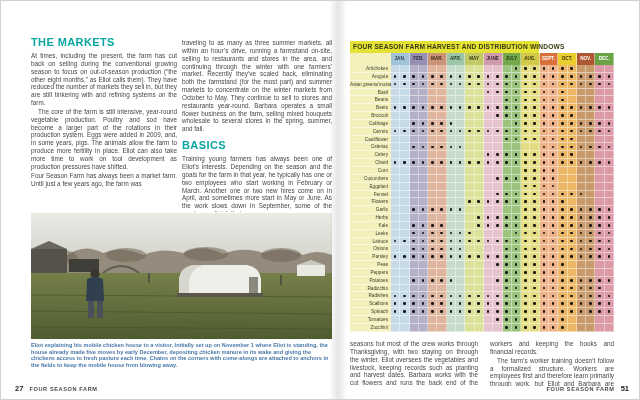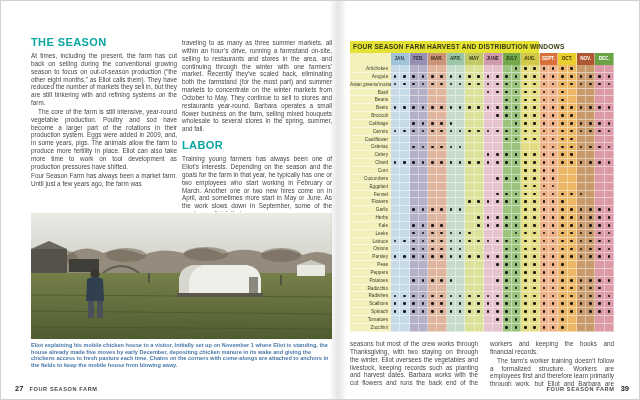--- a/index.html
+++ b/index.html
@@ -57,28 +57,28 @@
   .rcol{position:absolute;top:339px;height:46px;overflow:hidden;}
   .rcol-1{left:349px;width:128px;}
   .rcol-2{left:489px;width:124px;}
 </style>
 </head>
 <body>
 
 <div class="spread">
 
   <div class="col col-1">
-      <div class="heading" style="color: rgb(10, 166, 160);">THE SEASON</div>
+      <div class="heading" style="color: rgb(10, 166, 160);">THE MARKETS</div>
       <p class="bodyp">At times, including the present, the farm has cut back on selling during the conventional growing season to focus on out-of-season production (“the other eight months,” as Eliot calls them). They have reduced the number of markets they sell in, but they are still tinkering with and refining systems on the farm.</p>
       <p class="bodyp indent">The core of the farm is still intensive, year-round vegetable production. Poultry and sod have become a larger part of the rotations in their production system. Eggs were added in 2009, and, in some years, pigs. The animals allow the farm to produce more fertility in place. Eliot can also take more time to work on tool development as production pressures have shifted.</p>
       <p class="bodyp">Four Season Farm has always been a market farm. Until just a few years ago, the farm was</p>
     </div>
   <div class="col col-2">
       <p class="bodyp">traveling to as many as three summer markets, all within an hour’s drive, running a farmstand on-site, selling to restaurants and stores in the area, and continuing through the winter with one farmers’ market. Recently they’ve scaled back, eliminating both the farmstand (for the most part) and summer markets to concentrate on the winter markets from October to May. They continue to sell to stores and restaurants year-round. Barbara operates a small flower business on the farm, selling mixed bouquets wholesale to several stores in the spring, summer, and fall.</p>
-      <div class="heading" style="color: rgb(10, 166, 160);">LABOR</div>
+      <div class="heading" style="color: rgb(10, 166, 160);">BASICS</div>
       <p class="bodyp">Training young farmers has always been one of Eliot’s interests. Depending on the season and the goals for the farm in that year, he typically has one or two employees who start working in February or March. Another one or two new hires come on in April, and sometimes more start in May or June. As the work slows down in September, some of the employees finish their</p>
     </div>
 
   <div class="photo">
     <svg width="301" height="126" viewBox="0 0 301 126">
       <defs>
         <linearGradient id="sky" x1="0" y1="0" x2="0" y2="1">
           <stop offset="0" stop-color="#ebebe6"></stop>
             <stop offset="1" stop-color="#c8c8c0"></stop>
         </linearGradient>
@@ -2003,17 +2003,17 @@
   <div class="rcol rcol-1">
       <p class="bodyp">seasons but most of the crew works through Thanksgiving, with two staying on through the winter. Eliot oversees the vegetables and livestock, keeping records such as planting and harvest dates. Barbara works with the cut flowers and runs the back end of the business, hiring</p>
     </div>
   <div class="rcol rcol-2">
       <p class="bodyp">workers and keeping the books and financial records.</p>
       <p class="bodyp indent">The farm’s worker training doesn’t follow a formalized structure. Workers are employees first and therefore learn primarily through work, but Eliot and Barbara are always there to answer</p>
     </div>
 
   <div class="footer footer-right">
     <span class="booktitle">Four Season Farm</span>
-    <span class="pagenum">39</span>
+    <span class="pagenum">51</span>
   </div>
 
   <div class="gutter"></div>
 </div>
 
 </body></html>

